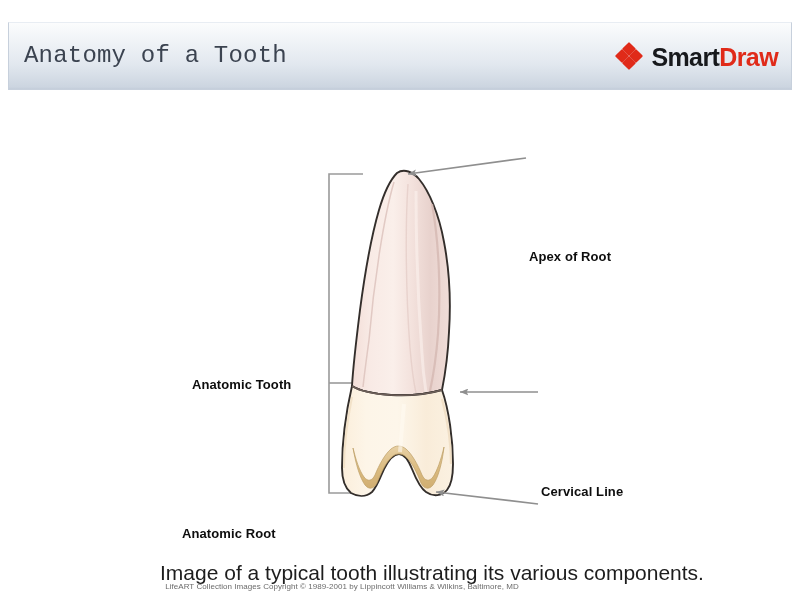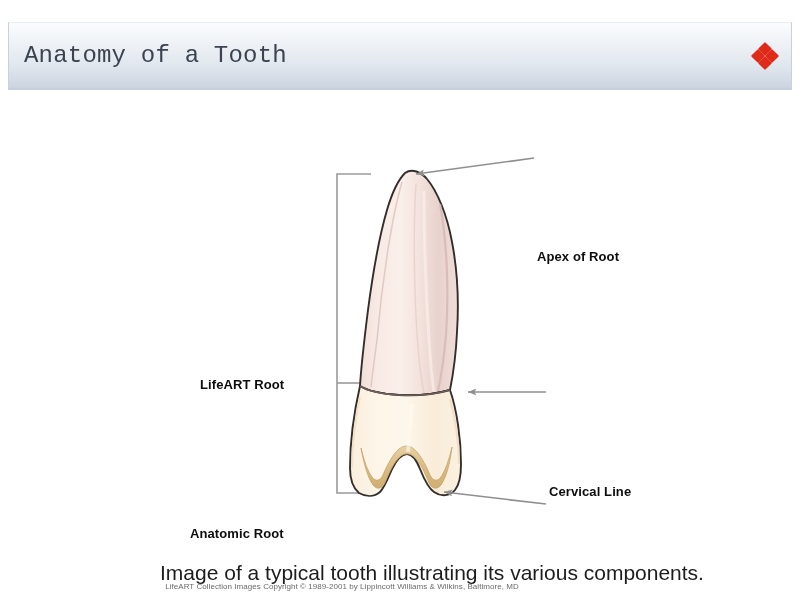--- a/index.html
+++ b/index.html
@@ -76,21 +76,21 @@
     letter-spacing: -0.6px;
     line-height: 26px;
     white-space: nowrap;
   }
   .logo-text .smart { color: #17191c; }
   .logo-text .draw  { color: #e02a19; }
 
   
   .diagram {
     position: absolute;
-    left: 16px;
+    left: 8px;
     top: 96px;
     width: 668px;
     height: 440px;
   }
   .diagram svg { display: block; }
 
   
   .lbl {
     position: absolute;
     font-family: "Liberation Sans", sans-serif;
@@ -136,20 +136,23 @@
 <div class="header-band"></div>
 
 <div class="header-title">Anatomy of a Tooth</div>
 
 <div class="logo">
   <span class="logo-mark">
     <i class="top"></i>
       <i class="left"></i>
       <i class="right"></i>
       <i class="bottom"></i>
+  </span>
+  <span class="logo-text">
+    <span class="smart">Smart</span><span class="draw">Draw</span>
   </span>
 </div>
 
 <div class="diagram">
   <svg width="800" height="440" viewBox="0 0 800 440" xmlns="http://www.w3.org/2000/svg">
     <defs>
       <linearGradient id="rootGrad" x1="0" y1="0" x2="1" y2="0">
         <stop offset="0%" stop-color="#f3ded8"></stop>
         <stop offset="18%" stop-color="#f8eae5"></stop>
         <stop offset="42%" stop-color="#faefea"></stop>
@@ -237,18 +240,18 @@
     <g stroke="#8f8f8f" stroke-width="1.7" fill="none">
       <line x1="518" y1="62" x2="400" y2="78" marker-end="url(#arrowHead)"></line>
       <line x1="530" y1="296" x2="452" y2="296" marker-end="url(#arrowHead)"></line>
       <line x1="530" y1="408" x2="428" y2="396" marker-end="url(#arrowHead)"></line>
     </g>
   </svg>
 
   <div class="lbl lbl-apex">Apex of Root</div>
   <div class="lbl lbl-cervical">Cervical Line</div>
   <div class="lbl lbl-cusp">Tip of Cusp</div>
-  <div class="lbl lbl-root">LifeART Root</div>
+  <div class="lbl lbl-root">Anatomic Tooth</div>
   <div class="lbl lbl-crown">Anatomic Root</div>
 </div>
 
 <div class="caption">Image of a typical tooth illustrating its various components.</div>
 <div class="credit">LifeART Collection Images Copyright © 1989-2001 by Lippincott Williams &amp; Wilkins, Baltimore, MD</div>
 
 </body></html>

